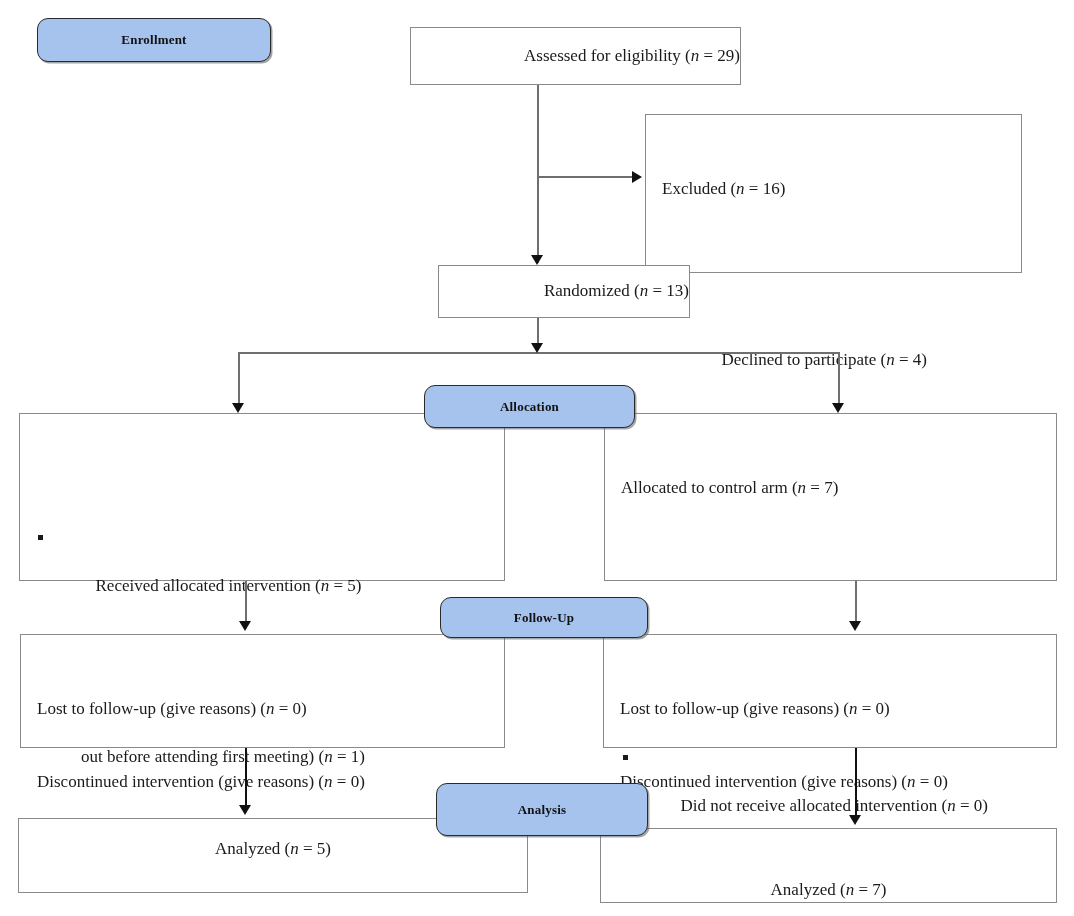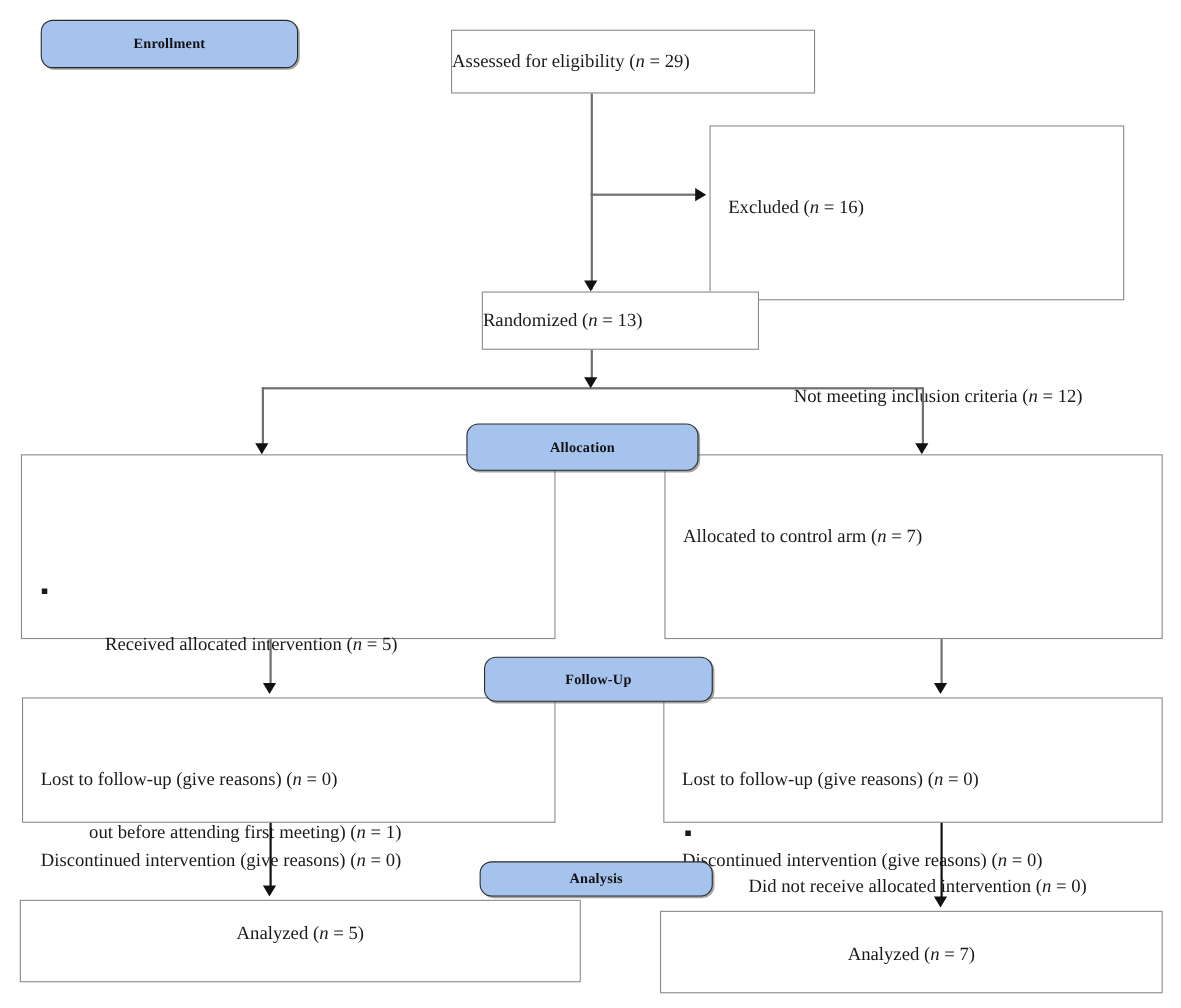--- a/index.html
+++ b/index.html
@@ -28,21 +28,21 @@
   .box-text {
     font-size: 17px;
     line-height: 1.42;
     color: #1a1a1a;
     white-space: pre-wrap;
   }
 
   .center-box {
     display: flex;
     align-items: center;
-    justify-content: flex-start;
+    justify-content: flex-end;
     text-align: center;
   }
 
   .pad-box {
     padding: 14px 16px 10px 16px;
   }
 
   
   .badge {
     position: absolute;
@@ -134,24 +134,20 @@
 
   <div class="ln hln" style="left:537px; top:176px; width:96px;"></div>
   <div class="arrow-right" style="left:632px; top:171px;"></div>
 
   <div class="box pad-box" style="left:645px; top:114px; width:377px; height:159px;">
     <div class="box-text">
       <div class="lead">Excluded (<i class="nv">n</i> = 16)</div>
       <ul class="bl">
         <li>
           <span class="sq"></span>
-          <span>Not meeting inclusion criteria (<i class="nv">n</i> = 12)</span>
-        </li>
-        <li>
-          <span class="sq"></span>
           <span>Declined to participate (<i class="nv">n</i> = 4)</span>
         </li>
       </ul>
     </div>
   </div>
 
   <div class="arrow-down" style="left:531px; top:255px;"></div>
 
   <div class="box center-box" style="left:438px; top:265px; width:252px; height:53px;">
     <span class="box-text">Randomized (<i class="nv">n</i> = 13)</span>
@@ -226,25 +222,25 @@
       <div>Discontinued intervention (give reasons) (<i class="nv">n</i> = 0)</div>
     </div>
   </div>
 
   <div class="ln vln dark" style="left:245px; top:748px; height:62px;"></div>
   <div class="arrow-down" style="left:239px; top:805px;"></div>
 
   <div class="ln vln dark" style="left:855px; top:748px; height:72px;"></div>
   <div class="arrow-down" style="left:849px; top:815px;"></div>
 
-  <div class="badge" style="left:436px; top:783px; width:212px; height:32px;">
+  <div class="badge" style="left:436px; top:783px; width:212px; height:53px;">
     <span>Analysis</span>
   </div>
 
   <div class="box" style="left:18px; top:818px; width:510px; height:75px; display:flex; align-items:flex-start; justify-content:center; padding-top:18px;">
     <span class="box-text">Analyzed (<i class="nv">n</i> = 5)</span>
   </div>
 
-  <div class="box" style="left:600px; top:828px; width:457px; height:75px; display:flex; align-items:center; justify-content:center; padding-top:5px;">
+  <div class="box" style="left:600px; top:828px; width:457px; height:75px; display:flex; align-items:flex-end; justify-content:center; padding-top:5px;">
     <span class="box-text">Analyzed (<i class="nv">n</i> = 7)</span>
   </div>
 
 </div>
 
 </body></html>

